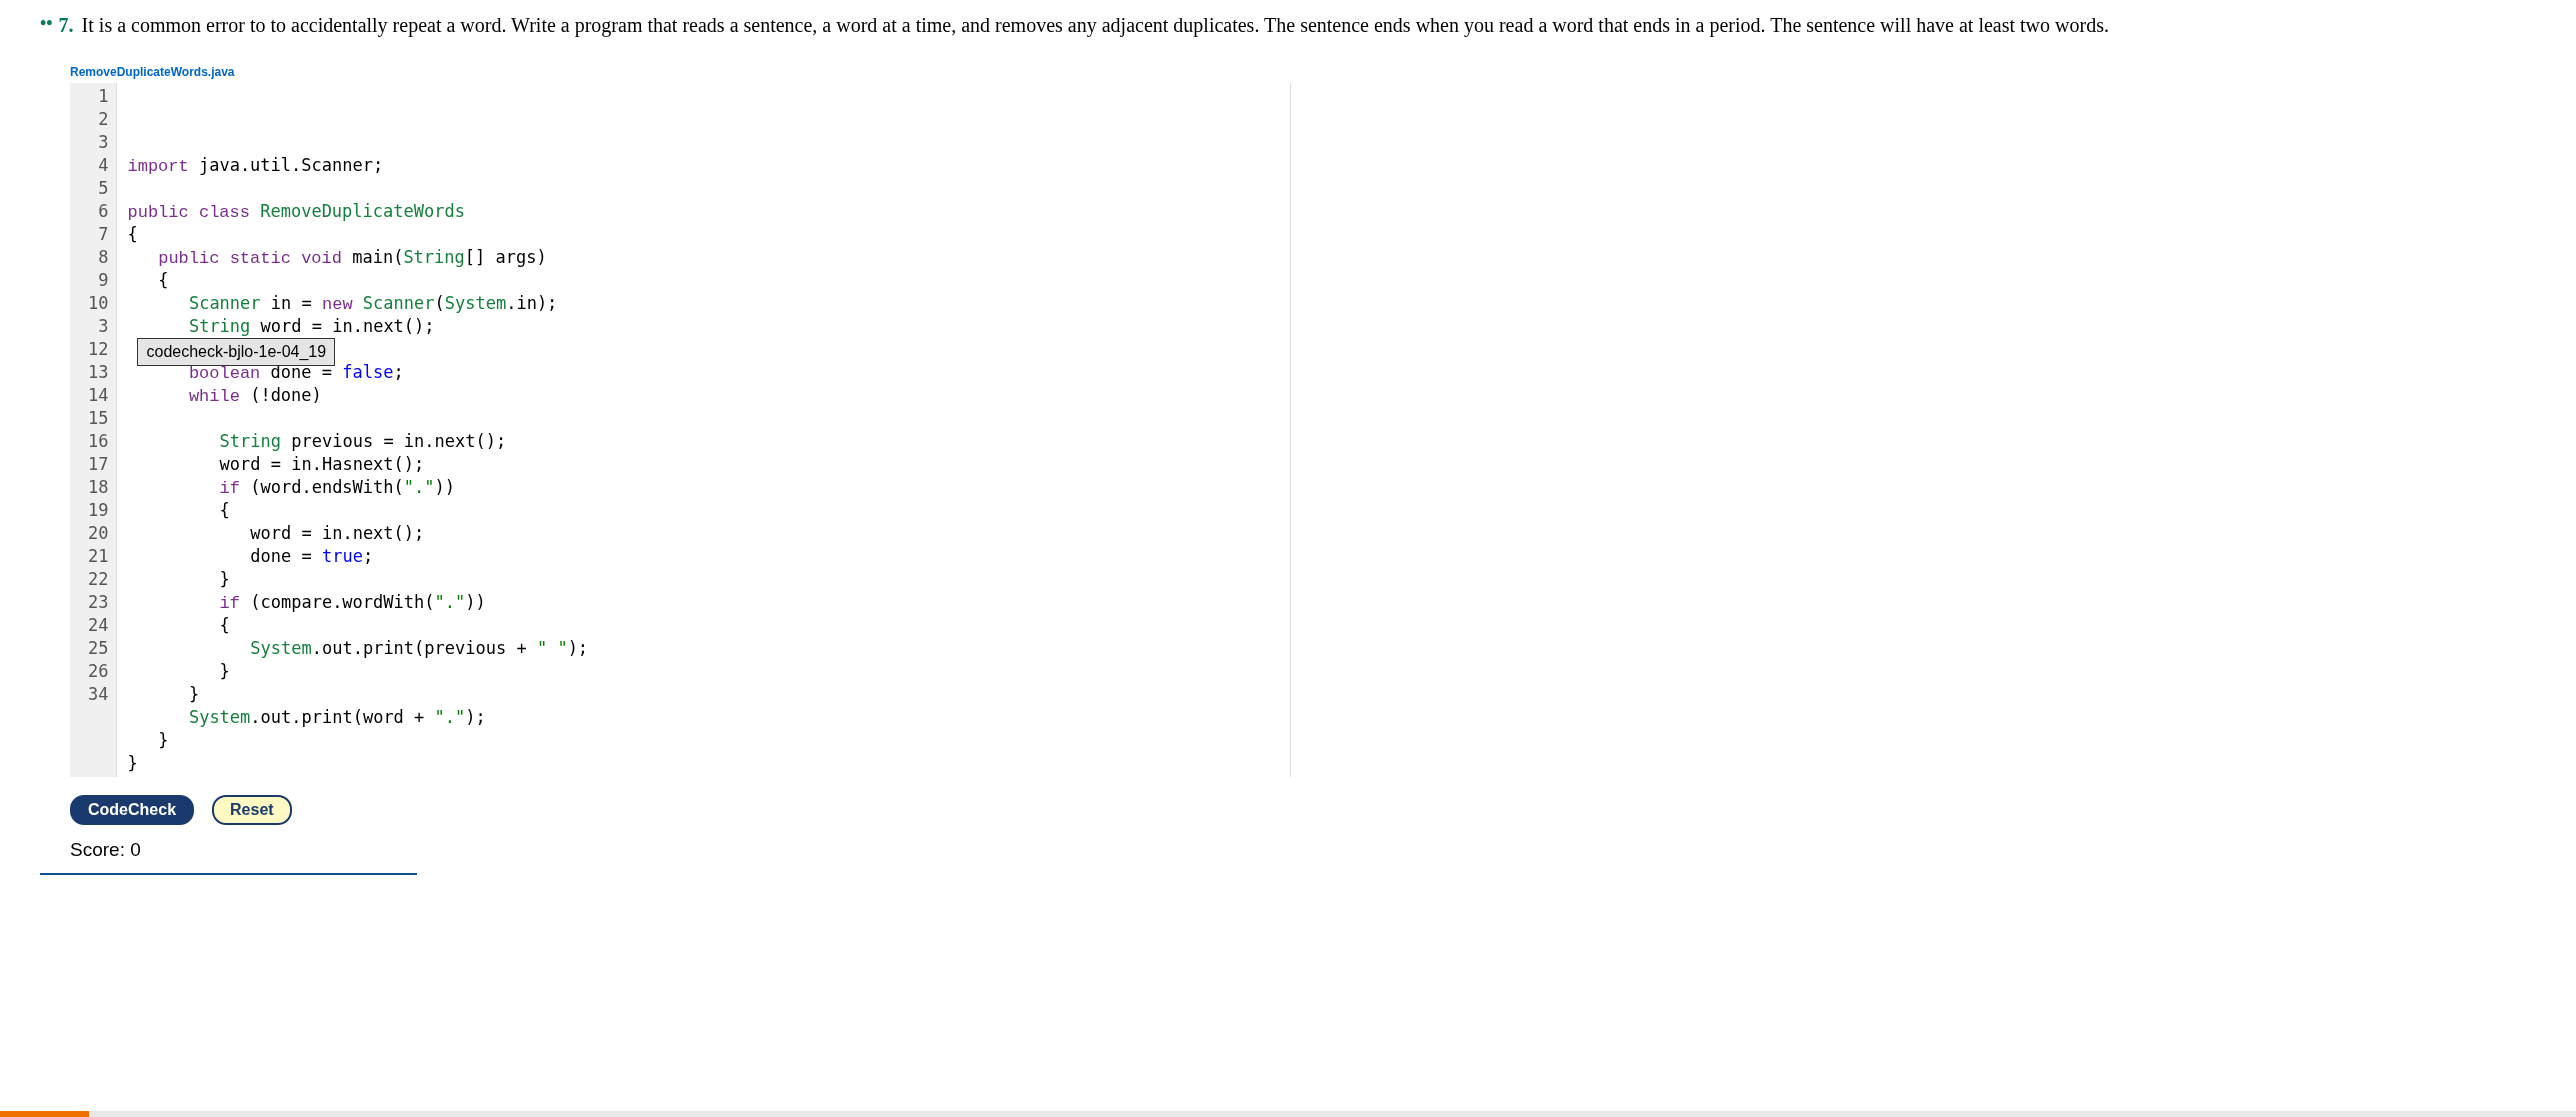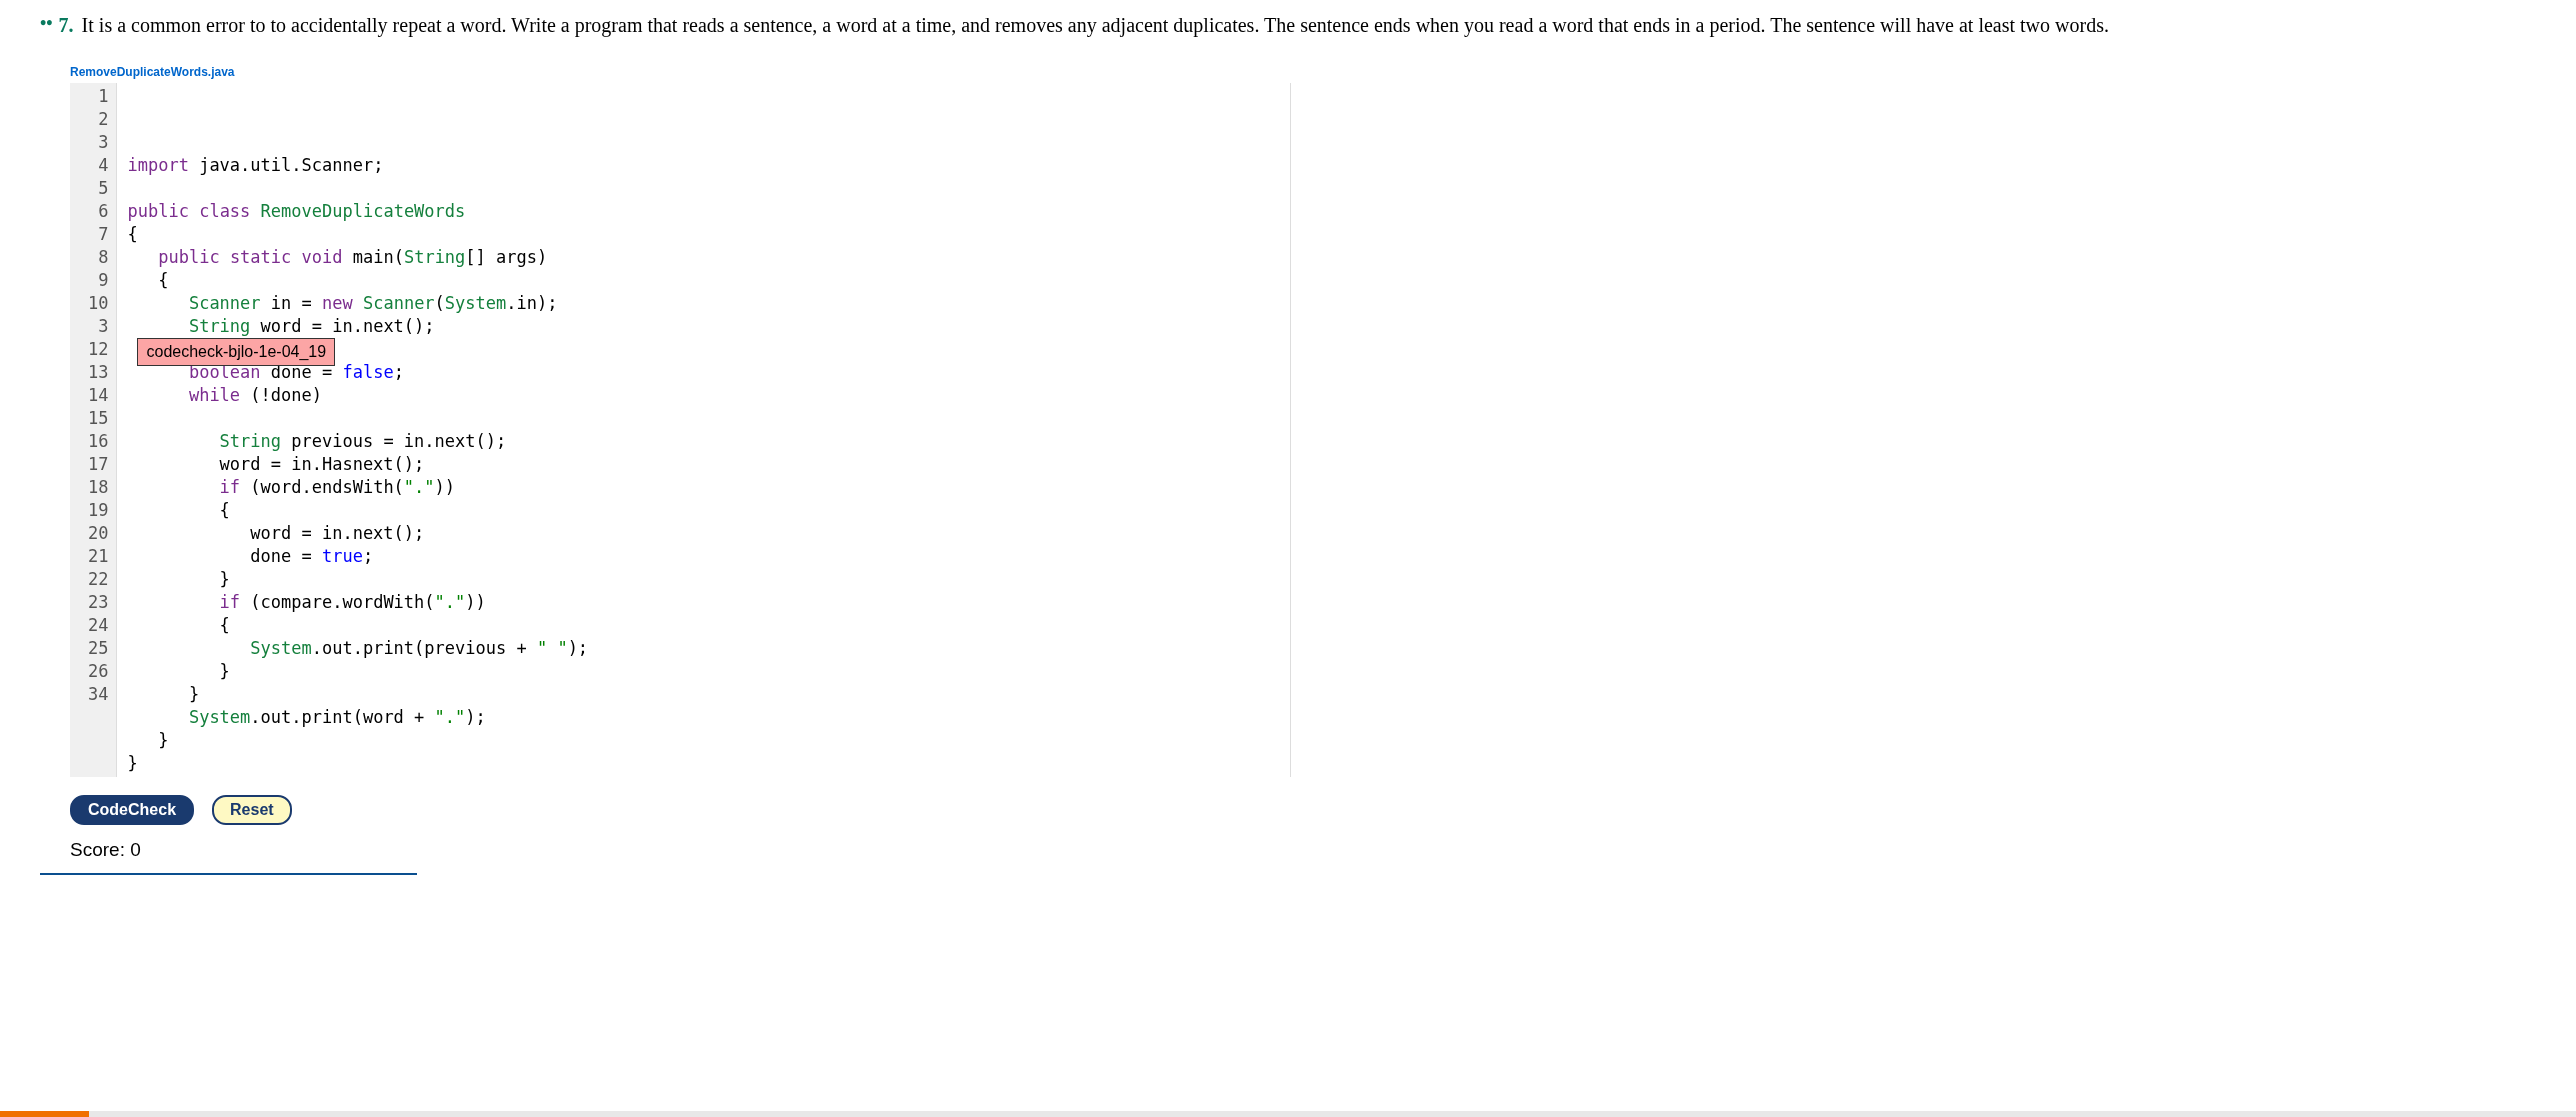--- a/index.html
+++ b/index.html
@@ -57,28 +57,28 @@
       border-right: 1px solid #ddd;
     }
     .gutter div { height: 23px; }
     .code-area {
       padding: 2px 10px;
       white-space: pre;
       flex: 1;
       position: relative;
     }
     .code-line { height: 23px; }
-    .kw-purple { color: #7b2d8e; }
+    .kw-purple { color: #7b2d8e; font-family: Liberation Mono, monospace; }
     .type { color: #15803d; }
     .str { color: #008000; }
     .bool { color: #0000ff; }
     .ident { color: #000; }
     .tooltip {
       position: absolute;
-      background: #fca5a5;
+      background: #e5e5e5;
       border: 1px solid #333;
       padding: 2px 8px;
       font-size: 16px;
       font-family: Arial, sans-serif;
       color: #000;
       top: 255px;
       left: 20px;
       z-index: 10;
       text-align: center;
     }

